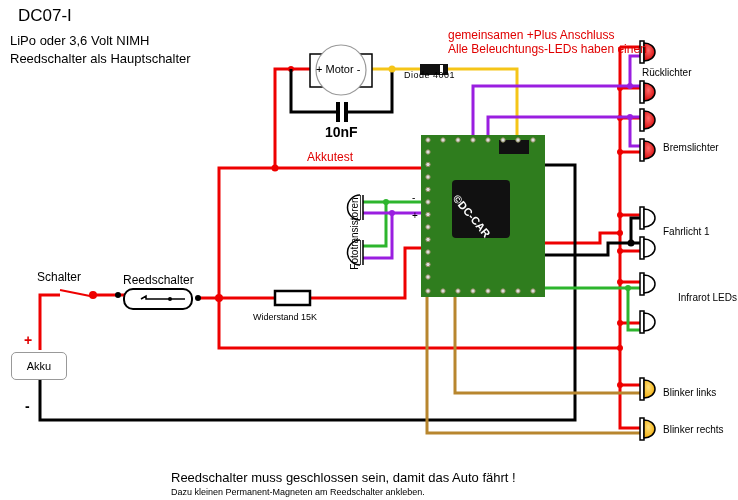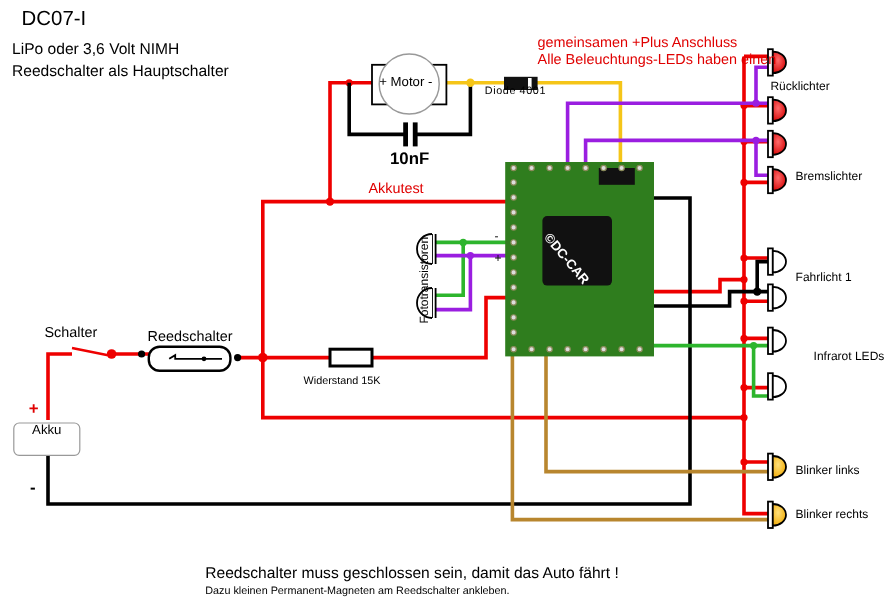--- a/index.html
+++ b/index.html
@@ -9,21 +9,21 @@
   .title { left:18px; top:6px; font-weight:normal; font-size:17px; }
   .sub1 { left:10px; top:33px; font-size:13px; }
   .sub2 { left:10px; top:51px; font-size:13px; }
   .note-red { left:448px; top:28px; font-size:12px; color:#e00000; line-height:14px; }
   .akkutest { left:307px; top:150px; font-size:12px; color:#e00000; }
   .led-label { font-size:10px; }
   .diode-lbl { left:404px; top:70px; font-size:9px; letter-spacing:0.5px; }
   .cap-lbl { left:325px; top:124px; font-size:14px; font-weight:bold; }
   .footer1 { left:171px; top:470px; font-size:13px; }
   .footer2 { left:171px; top:487px; font-size:9px; }
-  .akku-box { position:absolute; left:11px; top:352px; width:54px; height:26px; border:1px solid #999; border-radius:5px; background:#fff; font-size:11px; display:flex; align-items:flex-start; justify-content:center; }
+  .akku-box { position:absolute; left:11px; top:352px; width:54px; height:26px; border:1px solid #999; border-radius:5px; background:#fff; font-size:11px; display:flex; align-items:center; justify-content:center; }
   .rot { position:absolute; left:318px; top:228px; transform:rotate(-90deg); transform-origin:center; font-size:10px; white-space:nowrap; }
   .copyright { position:absolute; left:446px; top:210px; transform:rotate(50deg); font-size:11px; color:#fff; font-weight:bold; white-space:nowrap; }
 </style>
 </head>
 <body>
 
 <svg width="738" height="500" viewBox="0 0 738 500">
   <defs>
     <radialGradient id="gRed" cx="40%" cy="40%" r="70%">
         <stop offset="0" stop-color="#ff6b6b"></stop>

